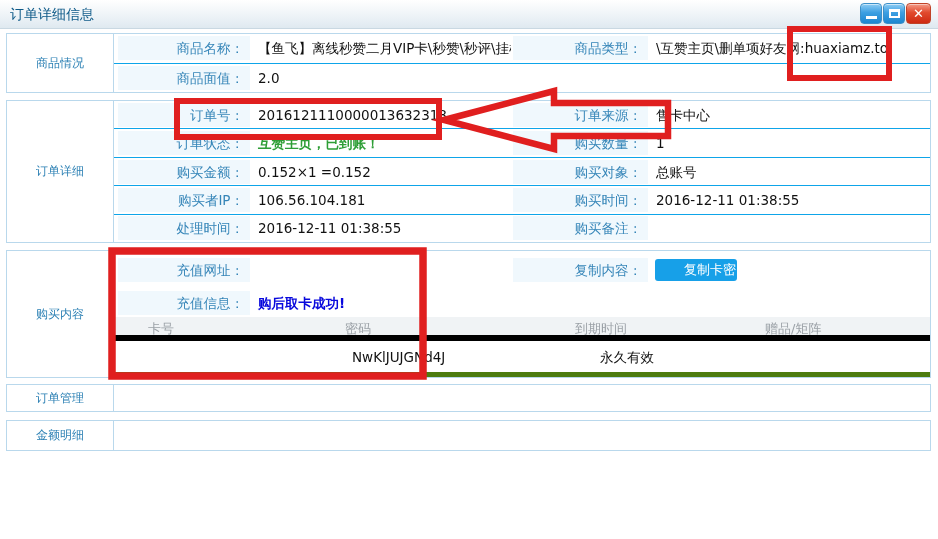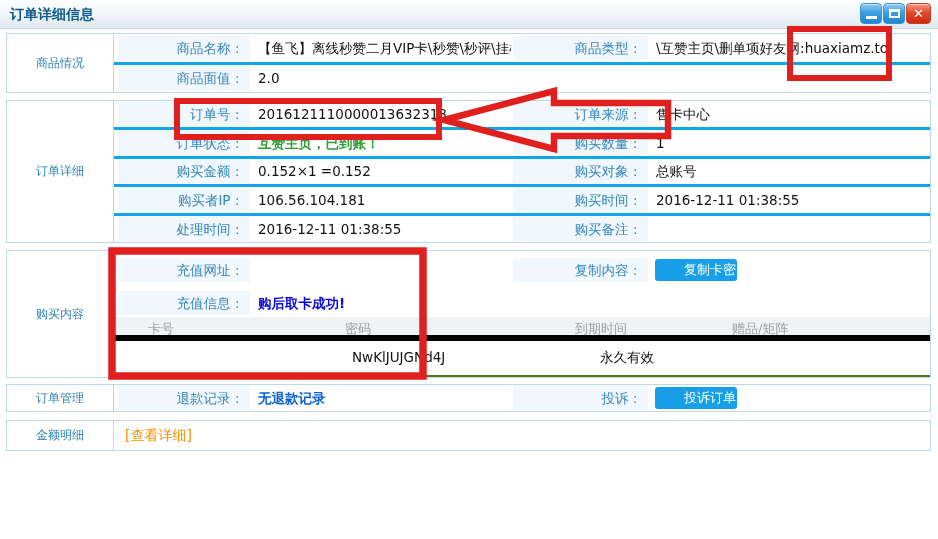--- a/index.html
+++ b/index.html
@@ -4,41 +4,41 @@
 <style>
   * { margin:0; padding:0; box-sizing:border-box; }
   html,body { background:#fff; }
   body { font-family:"DejaVu Sans","Liberation Sans",sans-serif; }
   #screen { position:relative; width:938px; height:539px; background:#fff; overflow:hidden; }
 
   
   .titlebar { position:absolute; top:0; left:0; width:938px; height:29px;
     background:linear-gradient(#ffffff,#e9f0f5 70%,#dfe9f0); border-bottom:1px solid #c9d8e2; }
   .title { position:absolute; left:10px; top:0; height:28px; line-height:28px;
-    font-size:14px; font-weight:bold; color:#0e5a88; }
+    font-size:14px; font-weight:normal; color:#0e5a88; }
   .winbtn { position:absolute; top:3px; width:22px; height:21px; border-radius:4px; cursor:pointer; }
   .winbtn.blue { background:linear-gradient(#8ecdf4,#3d9fe2 45%,#1d86cf);
     border:1px solid #3d90c8; box-shadow:inset 0 1px 0 rgba(255,255,255,.55); }
   .winbtn.red  { background:linear-gradient(#f49c88,#e14a2e 45%,#ce2a12);
     border:1px solid #c04328; box-shadow:inset 0 1px 0 rgba(255,255,255,.45); }
   #btn-min { left:860px; } #btn-max { left:883px; } #btn-close { left:906px; width:25px; }
   .glyph-min { position:absolute; left:5px; bottom:4px; width:11px; height:3px; background:#fff; }
   .glyph-max { position:absolute; left:5px; top:5px; width:11px; height:9px;
     border:2px solid #fff; border-top-width:3px; }
   .glyph-x { position:absolute; width:100%; text-align:center; top:2px;
     color:#fff; font-size:13px; font-weight:bold; }
 
   
   .section { position:absolute; left:6px; width:925px; border:1px solid #b9d8ec;
     background:#fff; display:flex; }
   .sec-label { width:107px; border-right:1px solid #b9d8ec; display:flex;
     align-items:center; justify-content:center; color:#2c80b4; font-size:12px; }
   .sec-body { position:relative; flex:1; display:flex; flex-direction:column; }
   .row { position:relative; flex:1; }
-  .row + .row { border-top:3px solid #0ea5e9; }
+  .row + .row { border-top:1px solid #0ea5e9; }
 
   .lbl { position:absolute; left:4px; width:132px; height:24px; line-height:24px;
     top:50%; transform:translateY(-50%); background:#f0f8fd; color:#3585b8;
     text-align:right; padding-right:6px; font-size:13.5px; white-space:nowrap; }
   .lbl.r { left:399px; width:135px; }
   .lbl:empty { visibility:hidden; }
   .val { position:absolute; left:144px; top:50%; transform:translateY(-50%);
     font-size:13.5px; color:#111; white-space:nowrap; line-height:24px; }
   .val.r2 { left:542px; }
   .val.clip  { width:253px; overflow:hidden; }
@@ -51,22 +51,22 @@
     width:82px; height:22px; background:#17a0e8; color:#fff; border:none;
     border-radius:3px; font-size:13px; cursor:pointer;
     font-family:"DejaVu Sans","Liberation Sans",sans-serif;padding-left:28px; }
 
   
   .row-a { position:relative; height:37px; }
   .row-b { position:relative; height:29px; }
   .thead { position:relative; height:24px; background:#f0f3f5;
     border-bottom:6px solid #000000; }
   .thead span { position:absolute; top:0; line-height:24px; font-size:13px; color:#9ba1a7; }
-  .th-card { left:34px; } .th-pwd { left:231px; } .th-exp { left:461px; } .th-gift { left:618px; }
-  .tdata { position:relative; height:36px; border-bottom:2px solid #4d7c0f; }
+  .th-card { left:34px; } .th-pwd { left:231px; } .th-exp { left:461px; } .th-gift { left:651px; }
+  .tdata { position:relative; height:36px; border-bottom:5px solid #4d7c0f; }
   .tdata span { position:absolute; top:0; line-height:32px; font-size:13.5px; color:#111; }
   .td-card { left:34px; } .td-pwd { left:238px; } .td-exp { left:486px; } .td-gift { left:651px; }
 
   .detail-link { position:absolute; left:11px; top:50%; transform:translateY(-50%);
     color:#f29100; font-size:14px; text-decoration:none; cursor:pointer; }
 
   
   #annotations { position:absolute; left:0; top:0; width:938px; height:539px;
     pointer-events:none; z-index:10; }
 </style>
@@ -163,37 +163,24 @@
         <span class="td-card"></span>
         <span class="td-pwd">NwKlJUJGNd4J</span>
         <span class="td-exp">永久有效</span>
         <span class="td-gift"></span>
       </div>
     </div>
   </div>
 
   <div class="section" style="top:384px; height:28px;">
     <div class="sec-label">订单管理</div>
-    <div class="sec-body">
-      <div class="row">
-        <span class="lbl">退款记录：</span>
-        <span class="val refund-blue">无退款记录</span>
-        <span class="lbl r">投诉：</span>
-        <button class="btn">投诉订单</button>
-      </div>
-    </div>
   </div>
 
   <div class="section" style="top:420px; height:31px;">
     <div class="sec-label">金额明细</div>
-    <div class="sec-body">
-      <div class="row">
-        <a class="detail-link">[查看详细]</a>
-      </div>
-    </div>
   </div>
 
   <svg id="annotations" viewBox="0 0 938 539" xmlns="http://www.w3.org/2000/svg">
     <rect x="177" y="101" width="262" height="36" fill="none" stroke-width="6" stroke="#e01f1f"></rect>
     <rect x="790" y="29" width="99" height="49" fill="none" stroke-width="6" stroke="#e01f1f"></rect>
     <rect x="112" y="251" width="311" height="125" fill="none" stroke-width="7.5" stroke="#e01f1f"></rect>
     <polygon points="444,120 554,91 554,103 668,103 668,136 554,136 554,149" fill="none" stroke-width="6.5" stroke-linejoin="miter" stroke="#e01f1f"></polygon>
   </svg>
 
 </div>

